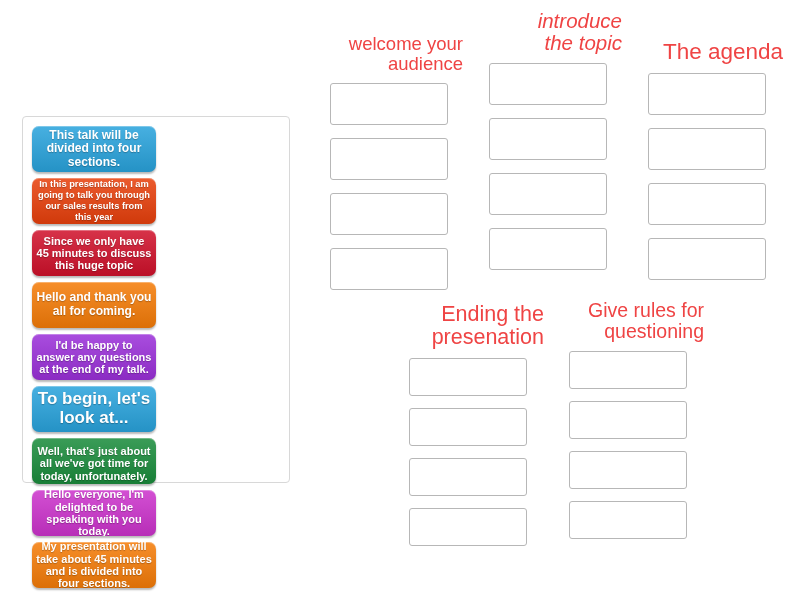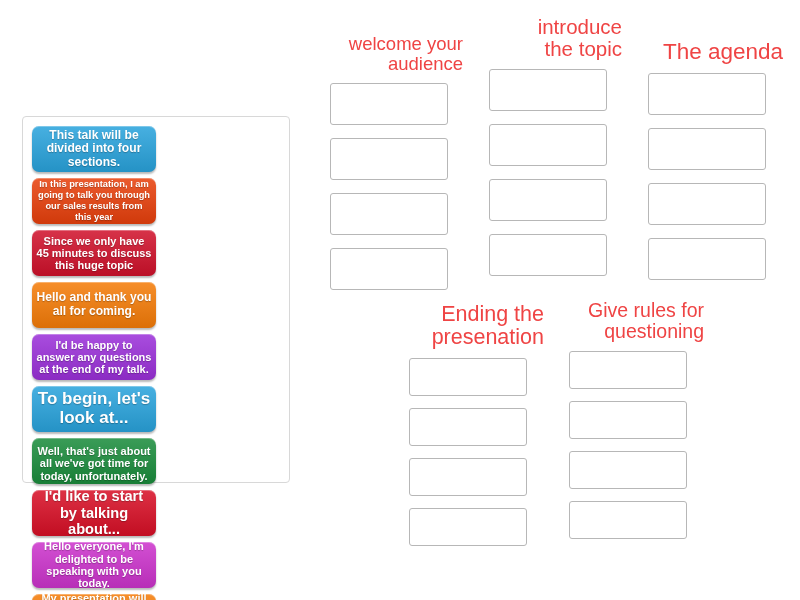--- a/index.html
+++ b/index.html
@@ -77,21 +77,21 @@
   .slot {
     border: 1px solid #b7b7b7;
     border-radius: 3px;
     background: #ffffff;
     box-sizing: border-box;
     margin-bottom: 13px;
   }
 
   
   #group-welcome   { left: 313px; top: 34px;  width: 150px; }
-  #group-introduce { left: 472px; top: 16px;  width: 150px; }
+  #group-introduce { left: 472px; top: 10px;  width: 150px; font-style: italic; }
   #group-agenda    { left: 631px; top: 40px;  width: 152px; }
 
   #group-welcome   .group-title { font-size: 18.5px; }
   #group-introduce .group-title { font-size: 20.5px; }
   #group-agenda    .group-title { font-size: 22.5px; }
 
   #group-welcome   .slot { width: 118px; height: 42px; margin-left: 17px; }
   #group-introduce .slot { width: 118px; height: 42px; margin-left: 17px; }
   #group-agenda    .slot { width: 118px; height: 42px; margin-left: 17px; }
 
@@ -123,23 +123,20 @@
         <span class="tile-text">Hello and thank you all for coming.</span>
       </div>
     <div class="tile fs-s" style="background-color: rgb(155, 48, 217);">
         <span class="tile-text">I'd be happy to answer any questions at the end of my talk.</span>
       </div>
     <div class="tile fs-xl" style="background-color: rgb(41, 163, 220);">
         <span class="tile-text">To begin, let's look at...</span>
       </div>
     <div class="tile fs-s" style="background-color: rgb(26, 140, 60); align-items: flex-end;">
         <span class="tile-text">Well, that's just about all we've got time for today, unfortunately.</span>
-      </div>
-    <div class="tile fs-l" style="background-color: rgb(216, 15, 38);">
-        <span class="tile-text">I'd like to start by talking about...</span>
       </div>
     <div class="tile fs-s" style="background-color: rgb(204, 51, 204);">
         <span class="tile-text">Hello everyone, I'm delighted to be speaking with you today.</span>
       </div>
     <div class="tile fs-s" style="background-color: rgb(245, 124, 8);">
         <span class="tile-text">My presentation will take about 45 minutes and is divided into four sections.</span>
       </div>
 
   </div>
 </div>

